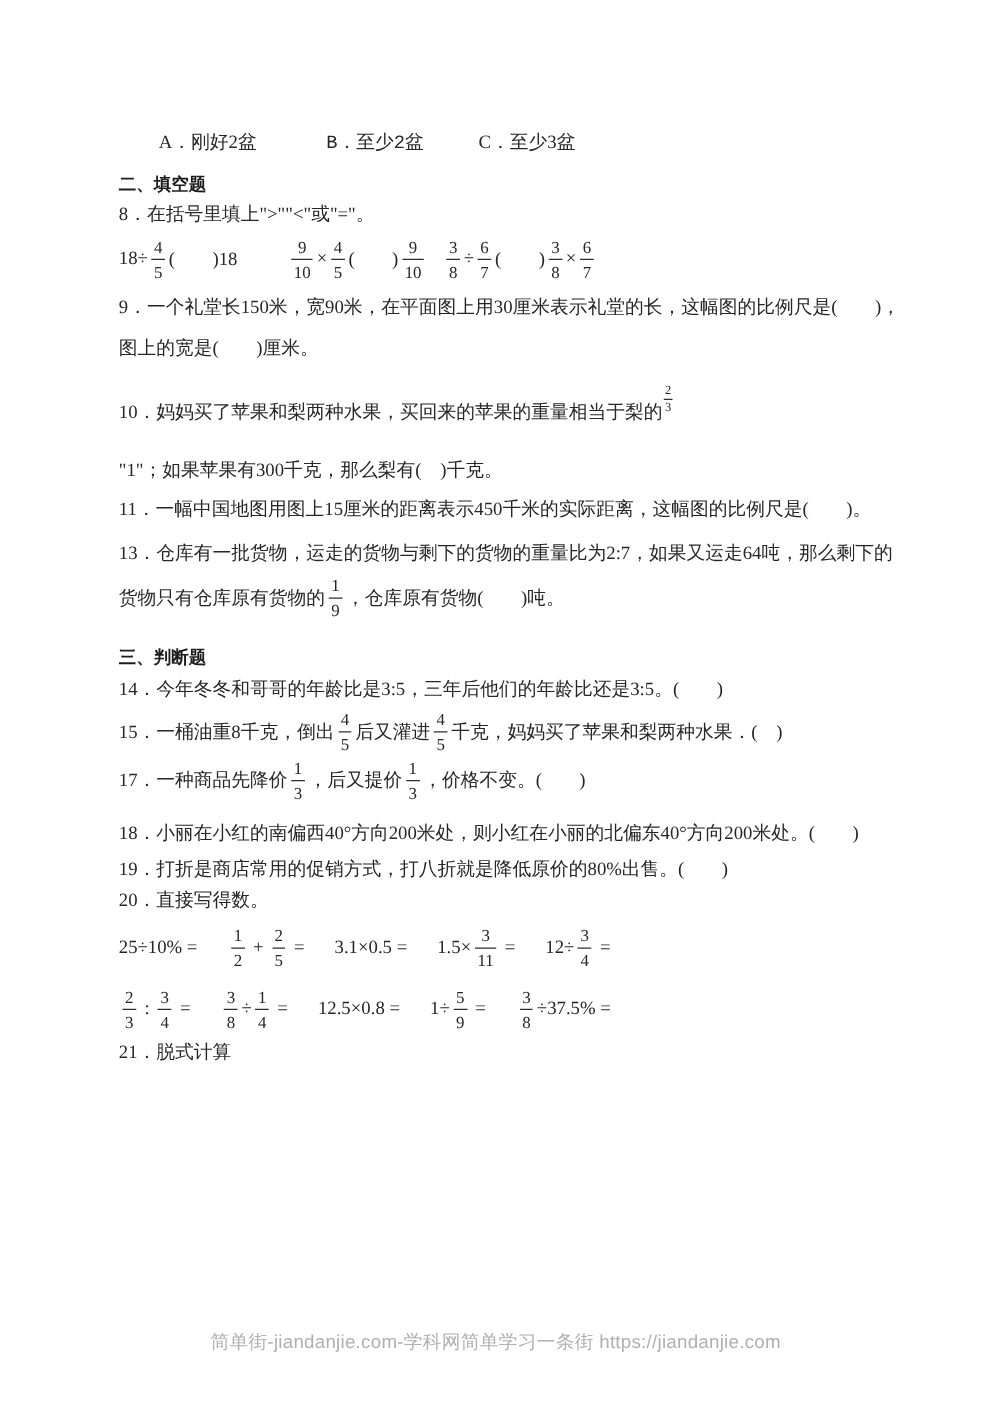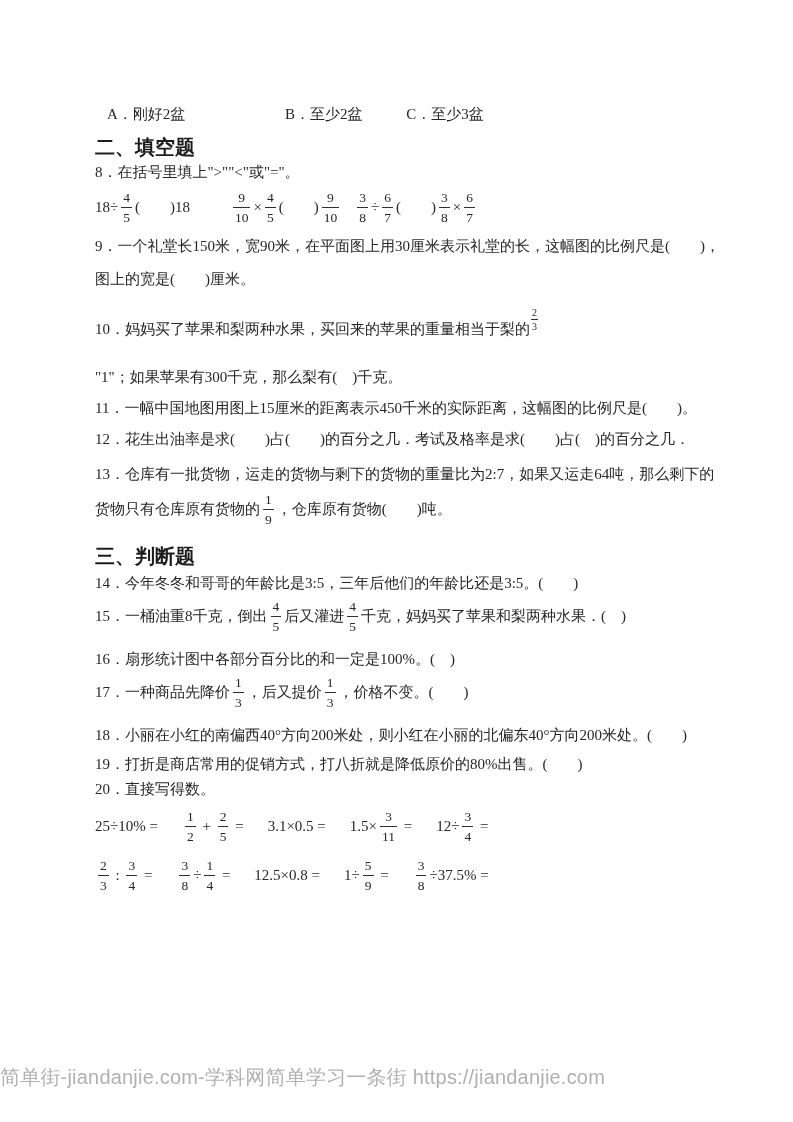--- a/index.html
+++ b/index.html
@@ -21,28 +21,28 @@
   }
   .mrow {
     display: flex;
     align-items: center;
     white-space: nowrap;
   }
   .mrow .mtext { white-space: pre; }
   .sec-title {
     font-family: "Liberation Sans", "DejaVu Sans", sans-serif;
     font-weight: bold;
-    font-size: 20px;
+    font-size: 14px;
     color: #1c1c1c;
   }
   
   .choices { white-space: nowrap; }
   .choice { display: inline-block; }
-  .choice.a { margin-left: 12px; }
-  .choice.b { margin-left: 96px; }
+  .choice.a { margin-left: 32px; }
+  .choice.b { margin-left: 52px; font-family: Liberation Mono, monospace; }
   .choice.c { margin-left: 40px; }
   
   .frac {
     display: inline-flex;
     flex-direction: column;
     align-items: center;
     vertical-align: middle;
     line-height: 1;
     margin: 0 3px;
     text-align: center;
@@ -60,22 +60,23 @@
   .mt10 { margin-top: 10px; }
   .mt12 { margin-top: 12px; }
   .mt14 { margin-top: 14px; }
   .mt18 { margin-top: 18px; }
   .mt24 { margin-top: 24px; }
   .mt26 { margin-top: 26px; }
   .footer {
     position: absolute;
     left: 0; right: 0;
     top: 1064px;
+    text-align: center;
     font-family: "Liberation Sans", "DejaVu Sans", sans-serif;
-    font-size: 20px;
+    font-size: 15px;
     color: #b0b0b0;
     letter-spacing: 0.2px;
   }
 </style>
 </head>
 <body>
 
 <div class="page">
 
   <div class="row choices">
@@ -137,21 +138,20 @@
   <div class="mrow mt26">
       <span class="mtext">10．妈妈买了苹果和梨两种水果，买回来的苹果的重量相当于梨的</span>
       <span class="frac small">
         <span class="num">2</span>
         <span class="den">3</span>
       </span>
     </div>
   <div class="row mt24">"1"；如果苹果有300千克，那么梨有(　)千克。</div>
 
   <div class="row mt8">11．一幅中国地图用图上15厘米的距离表示450千米的实际距离，这幅图的比例尺是(　　)。</div>
-  <div class="row mt8">12．花生出油率是求(　　)占(　　)的百分之几．考试及格率是求(　　)占(　)的百分之几．</div>
 
   <div class="row mt12">13．仓库有一批货物，运走的货物与剩下的货物的重量比为2:7，如果又运走64吨，那么剩下的</div>
   <div class="mrow mt6">
       <span class="mtext">货物只有仓库原有货物的</span>
       <span class="frac">
         <span class="num">1</span>
         <span class="den">9</span>
       </span>
       <span class="mtext">，仓库原有货物(　　)吨。</span>
     </div>
@@ -165,21 +165,20 @@
         <span class="num">4</span>
         <span class="den">5</span>
       </span>
       <span class="mtext">后又灌进</span>
       <span class="frac">
         <span class="num">4</span>
         <span class="den">5</span>
       </span>
       <span class="mtext">千克，妈妈买了苹果和梨两种水果．(　)</span>
     </div>
-  <div class="row mt14">16．扇形统计图中各部分百分比的和一定是100%。(　)</div>
   <div class="mrow mt4">
       <span class="mtext">17．一种商品先降价</span>
       <span class="frac">
         <span class="num">1</span>
         <span class="den">3</span>
       </span>
       <span class="mtext">，后又提价</span>
       <span class="frac">
         <span class="num">1</span>
         <span class="den">3</span>
@@ -253,16 +252,17 @@
       </span>
       <span class="mtext"> =</span>
       <span style="display: inline-block; width: 24px;"></span>
       <span class="frac">
         <span class="num">3</span>
         <span class="den">8</span>
       </span>
       <span class="mtext">÷37.5% =</span>
     </div>
 
+  <div class="row mt6">21．脱式计算</div>
 
 </div>
 
 <div class="footer">简单街-jiandanjie.com-学科网简单学习一条街 https://jiandanjie.com</div>
 
 </body></html>

